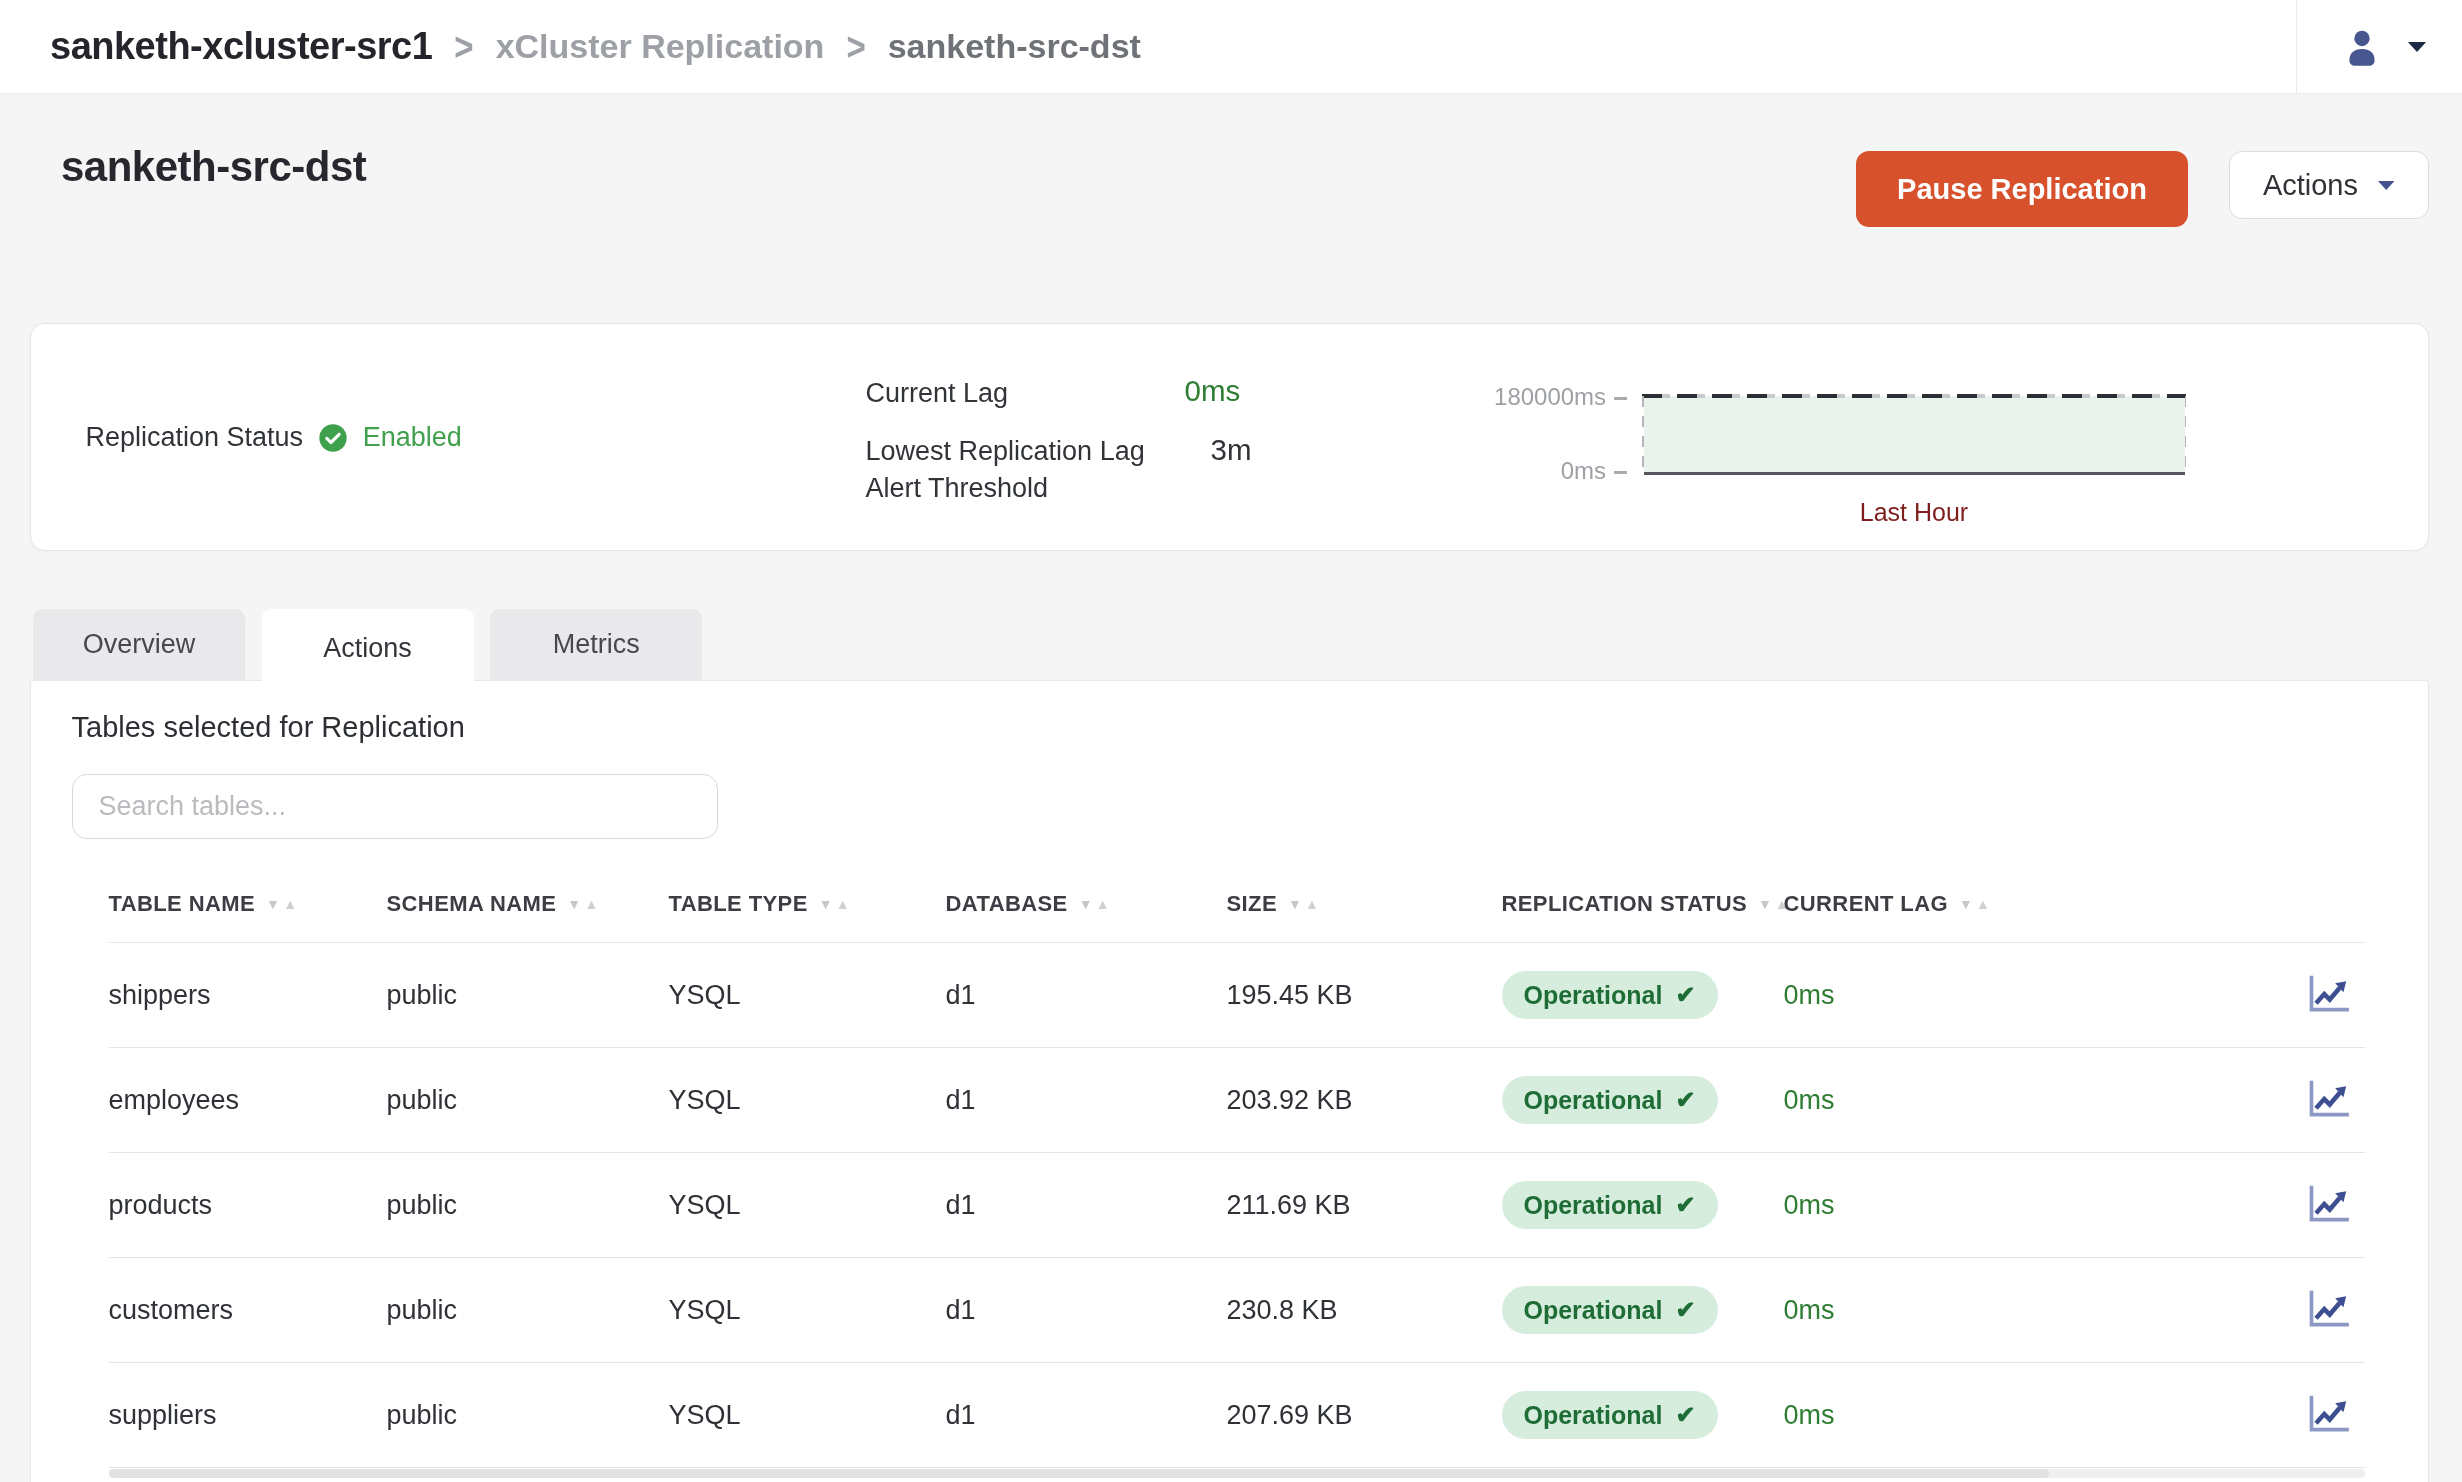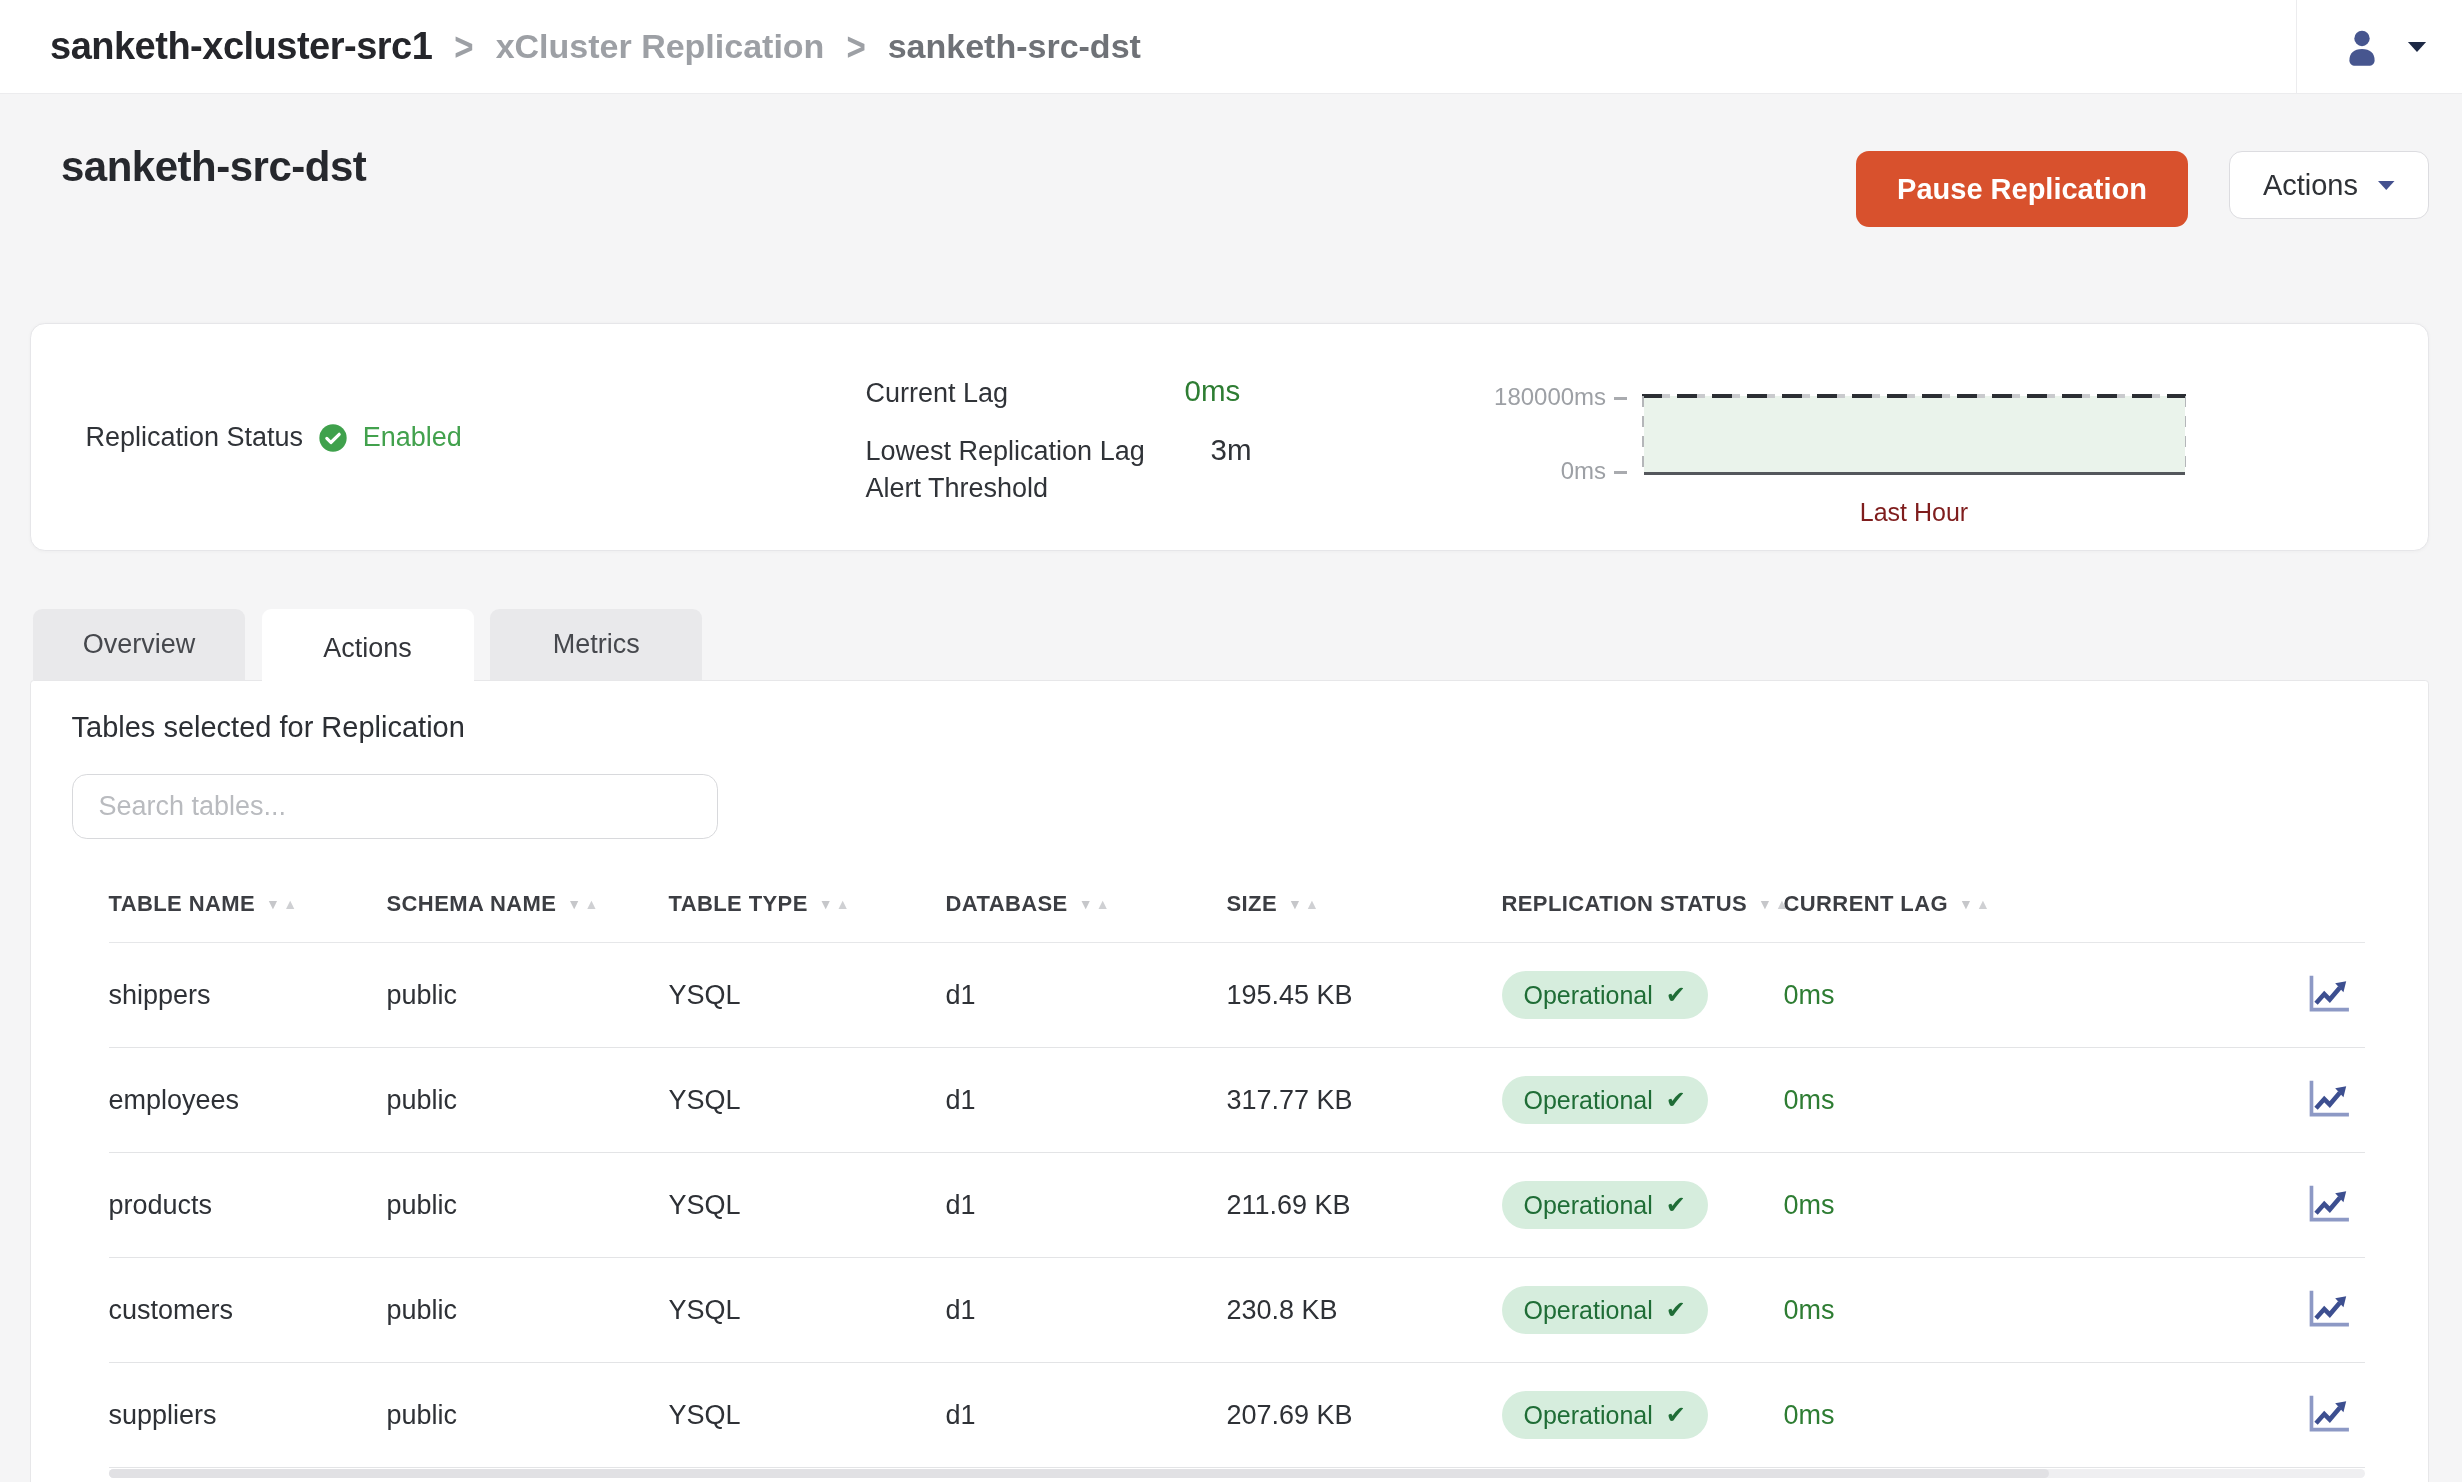--- a/index.html
+++ b/index.html
@@ -113,21 +113,21 @@
     display:flex; align-items:center; gap:11px; white-space:nowrap; cursor:pointer;
   }
   .sort { font-size:14px; display:flex; gap:2.8px; }
   .sort .s-d { color:#c6c7ca; }
   .sort .s-a { color:#cfd0d3; }
 
   .trow { height:105px; border-bottom:1.4px solid #e3e4e6; font-size:27px; color:#2e3136; }
   .trow:last-of-type { border-bottom:none; }
   .badge {
     display:inline-flex; align-items:center; gap:13px;
-    background:#d6eddd; color:#1f6d36; font-size:25px; font-weight:400;
+    background:#d6eddd; color:#1f6d36; font-size:25px; font-weight:700;
     padding:9.2px 22px; border-radius:28px; justify-self:start;
   }
   .badge .bcheck { font-size:24px; }
   .lag-cell { color:#2e7d33; }
   .icon-cell { justify-self:end; padding-right:14.8px; cursor:pointer; display:flex; }
 
   .hscroll { position:relative; margin-top:0.9px; height:9.2px; background:#efeff1; border-radius:5.5px; cursor:pointer; }
   .hscroll .thumb { position:absolute; left:0; top:0; height:9.2px; width:86%; background:#e1e1e4; border-radius:5.5px; }
 </style>
 </head>
@@ -286,21 +286,21 @@
           <path d="M34 10l12-2-3 12z" fill="#3d4f90"></path>
         </svg>
       </div>
     </div>
 
     <div class="tgrid trow">
       <div>employees</div>
       <div>public</div>
       <div>YSQL</div>
       <div>d1</div>
-      <div>317.77 KB</div>
+      <div>203.92 KB</div>
       <div><span class="badge">
             <span>Operational</span>
             <span class="bcheck">✔</span>
           </span></div>
       <div class="lag-cell">0ms</div>
       <div class="icon-cell">
         <svg width="46" height="42" viewBox="0 0 50 46" fill="none">
           <path d="M8 2v37h41" stroke="#8d99c5" stroke-width="4"></path>
           <path d="M13 32l9-10 6 6 11-13" stroke="#3d4f90" stroke-width="5"></path>
           <path d="M34 10l12-2-3 12z" fill="#3d4f90"></path>

